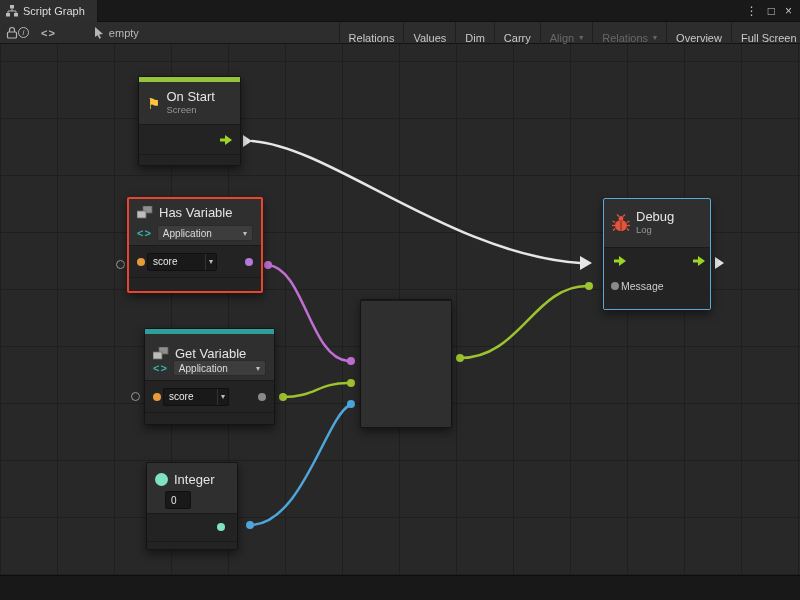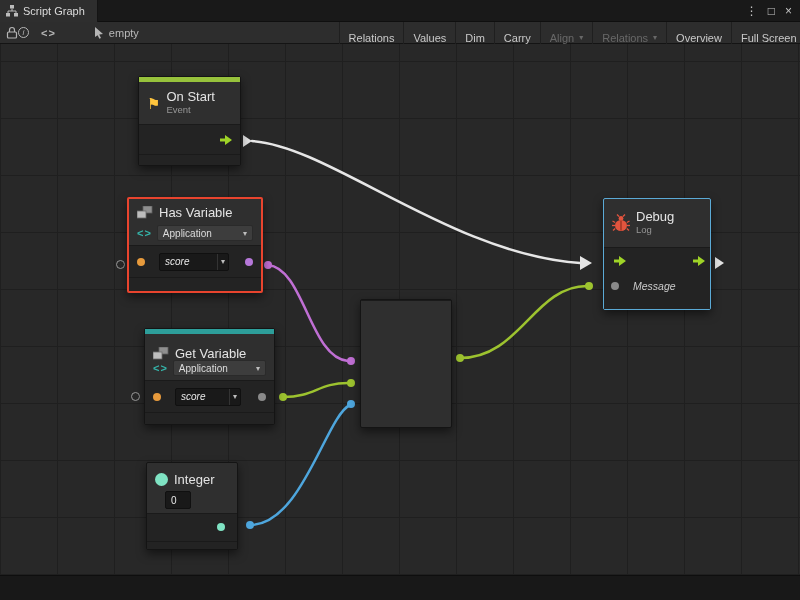--- a/index.html
+++ b/index.html
@@ -48,21 +48,21 @@
   .ntitle{font-size:13px;color:#e4e4e4;text-align:right;}
   .nsub{font-size:9.5px;color:#969696;}
   .flag{color:#FFC53D;font-size:15px;line-height:15px;}
   .code-teal{color:#35b5aa;font-weight:bold;font-size:11px;letter-spacing:1px;}
   .dot{width:8px;height:8px;border-radius:50%;flex:none;}
   .dropdown{display:flex;align-items:center;height:16px;background:#3d3d3d;border:1px solid #2a2a2a;border-radius:2px;padding:0 5px;font-size:10px;color:#dcdcdc;flex:1;}
   .dropdown .dd{margin-left:auto;color:#bdbdbd;}
   .field{display:flex;align-items:center;height:18px;background:#191919;border:1px solid #101010;border-radius:2px;font-size:10px;color:#e8e8e8;}
   .field .ftext{padding:0 5px;flex:1;}
   .field .fdd{border-left:1px solid #333;padding:0 3px;font-size:8px;color:#bdbdbd;height:100%;display:flex;align-items:center;}
-  .portrow{display:flex;align-items:center;padding:0 8px;gap:14px;font-style:italic;}
+  .portrow{display:flex;align-items:center;padding:0 8px;gap:2px;}
   .hollow{position:absolute;z-index:2;width:9px;height:9px;border:1.5px solid #9a9a9a;border-radius:50%;background:transparent;}
   .tri{position:absolute;z-index:2;width:0;height:0;border-left:9px solid #E3E3E3;border-top:6px solid transparent;border-bottom:6px solid transparent;}
 </style>
 </head>
 <body>
 
 <div id="app">
 
   <div class="titlebar">
     <div class="tab">
@@ -160,21 +160,21 @@
     <div class="tri" style="left:715px;top:213px"></div>
     <div class="hollow" style="left:116px;top:216px"></div>
     <div class="hollow" style="left:131px;top:348px"></div>
 
     <div class="node" style="left:138px;top:32px;width:103px;height:90px">
       <div class="strip" style="background:#97C23C"></div>
       <div class="nhead" style="height:42px">
         <span class="flag">⚑</span>
         <div class="tcol">
           <span class="ntitle">On Start</span>
-          <span class="nsub">Event</span>
+          <span class="nsub">Screen</span>
         </div>
       </div>
       <div class="sep"></div>
       <div class="dark" style="flex:1;position:relative">
         <span style="position:absolute;right:8px;top:10px">
           <svg width="12" height="10">
               <rect x="0" y="3.5" width="5" height="3" fill="#9FD427"></rect>
               <polygon points="5,0 12,5 5,10" fill="#9FD427"></polygon>
             </svg>
         </span>

